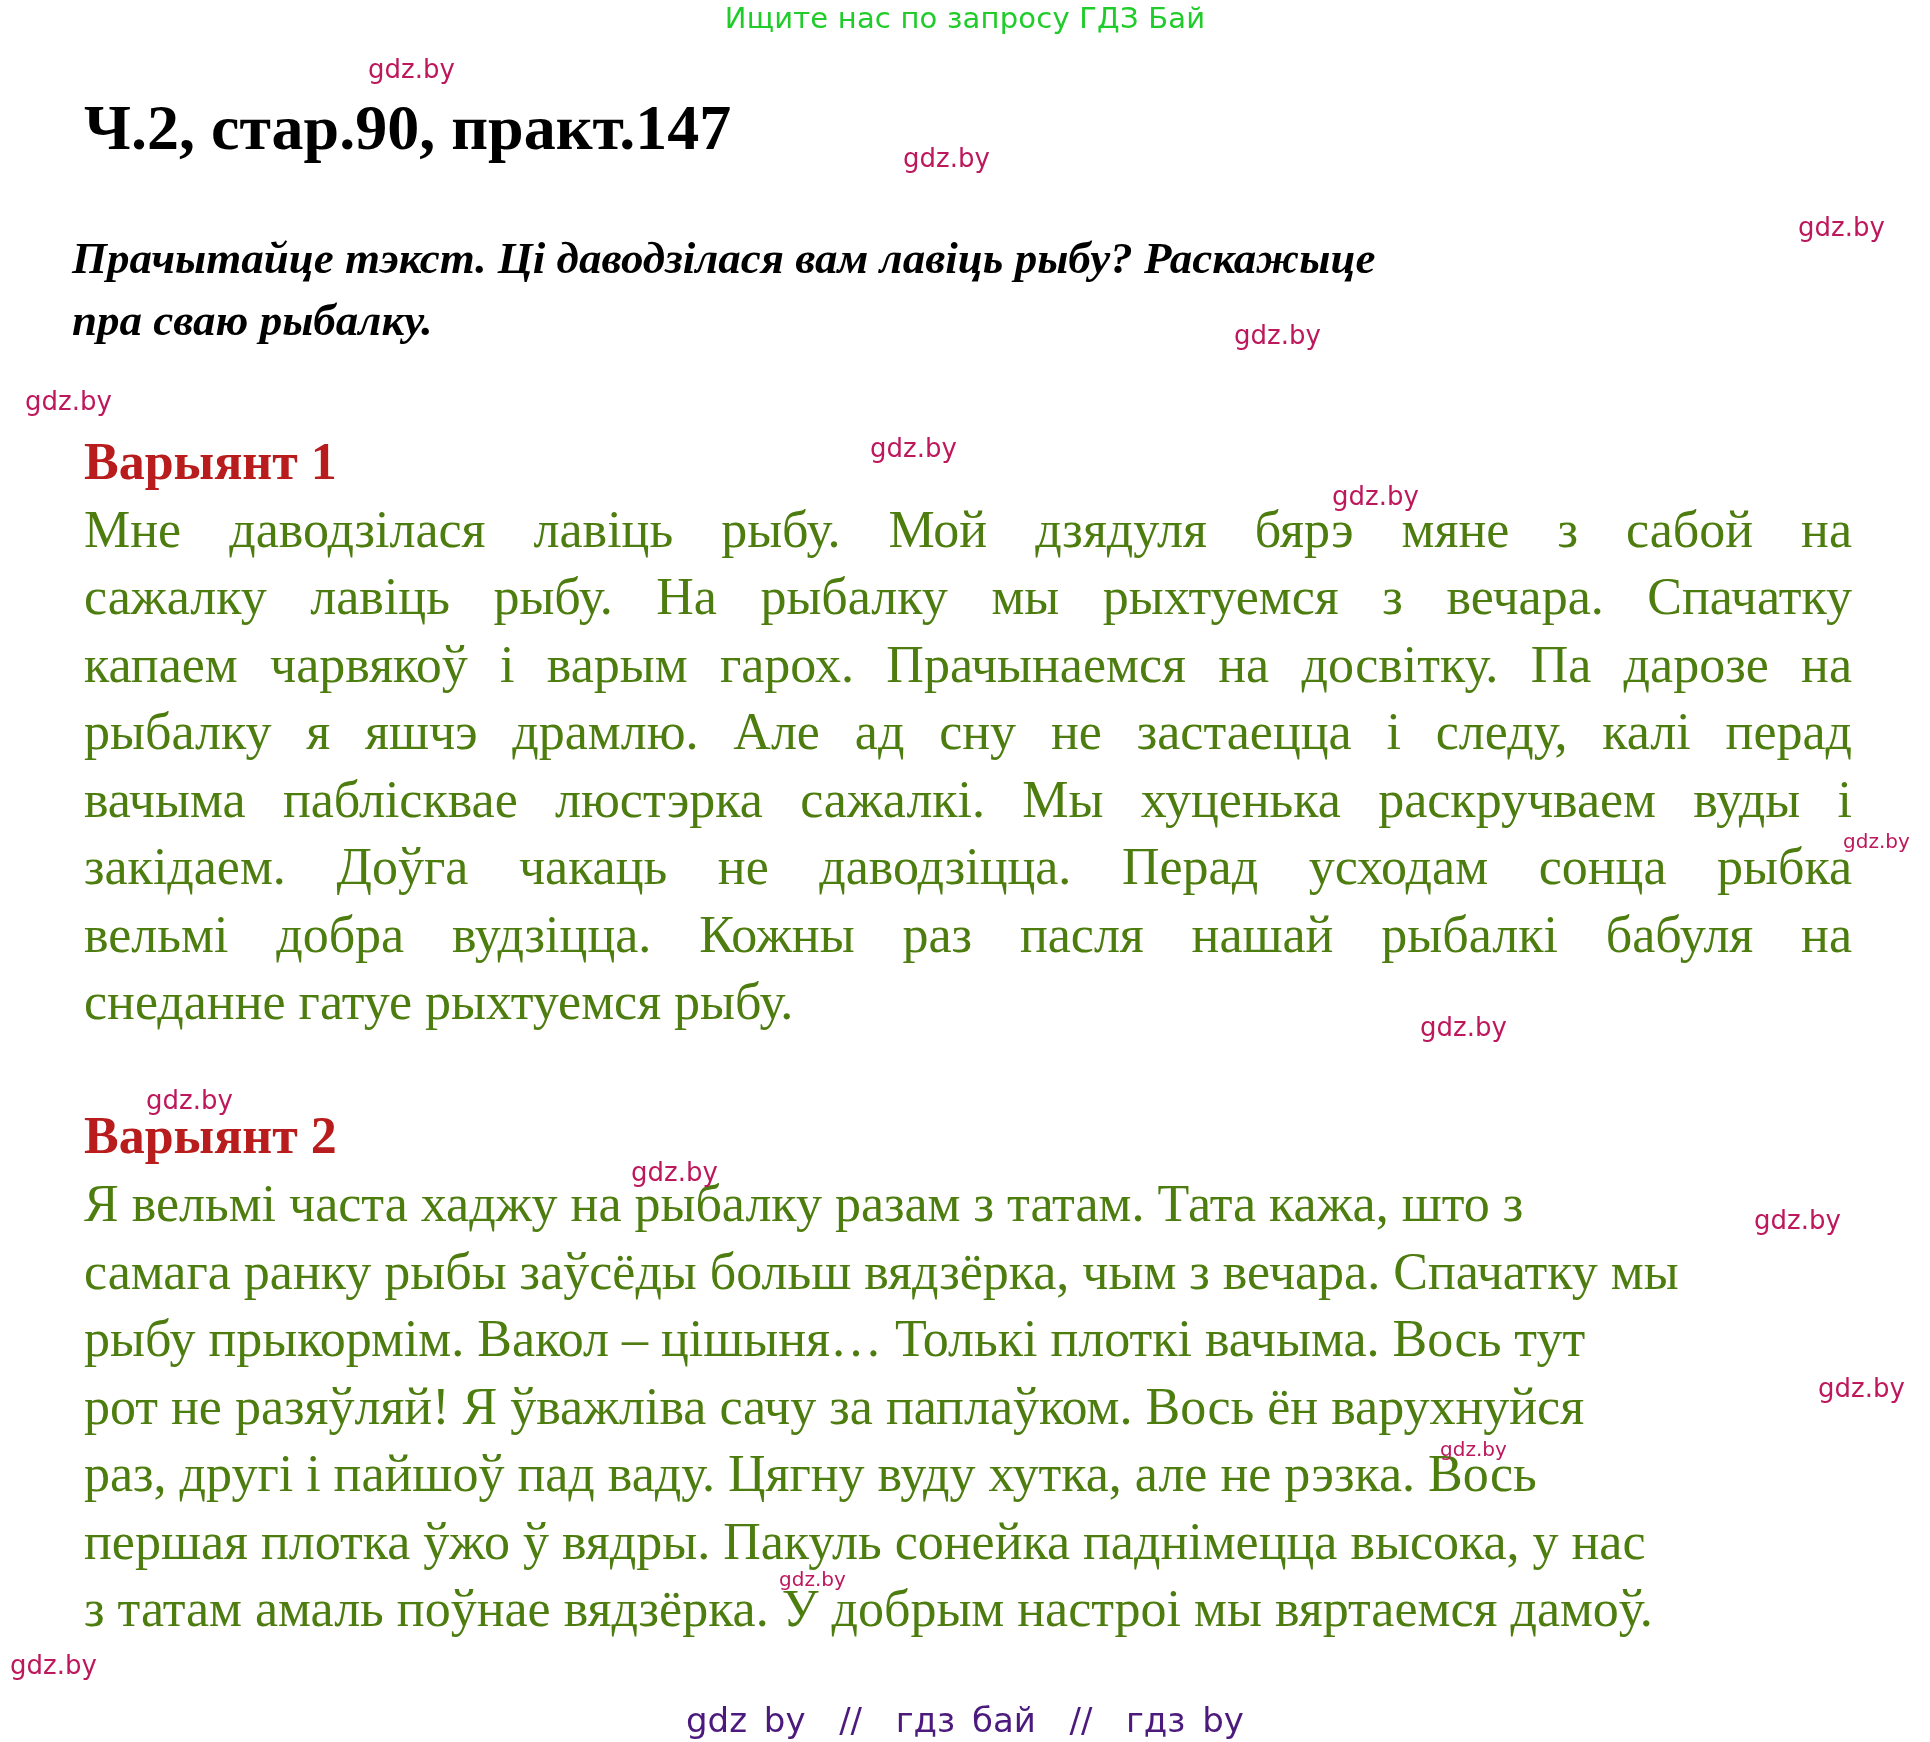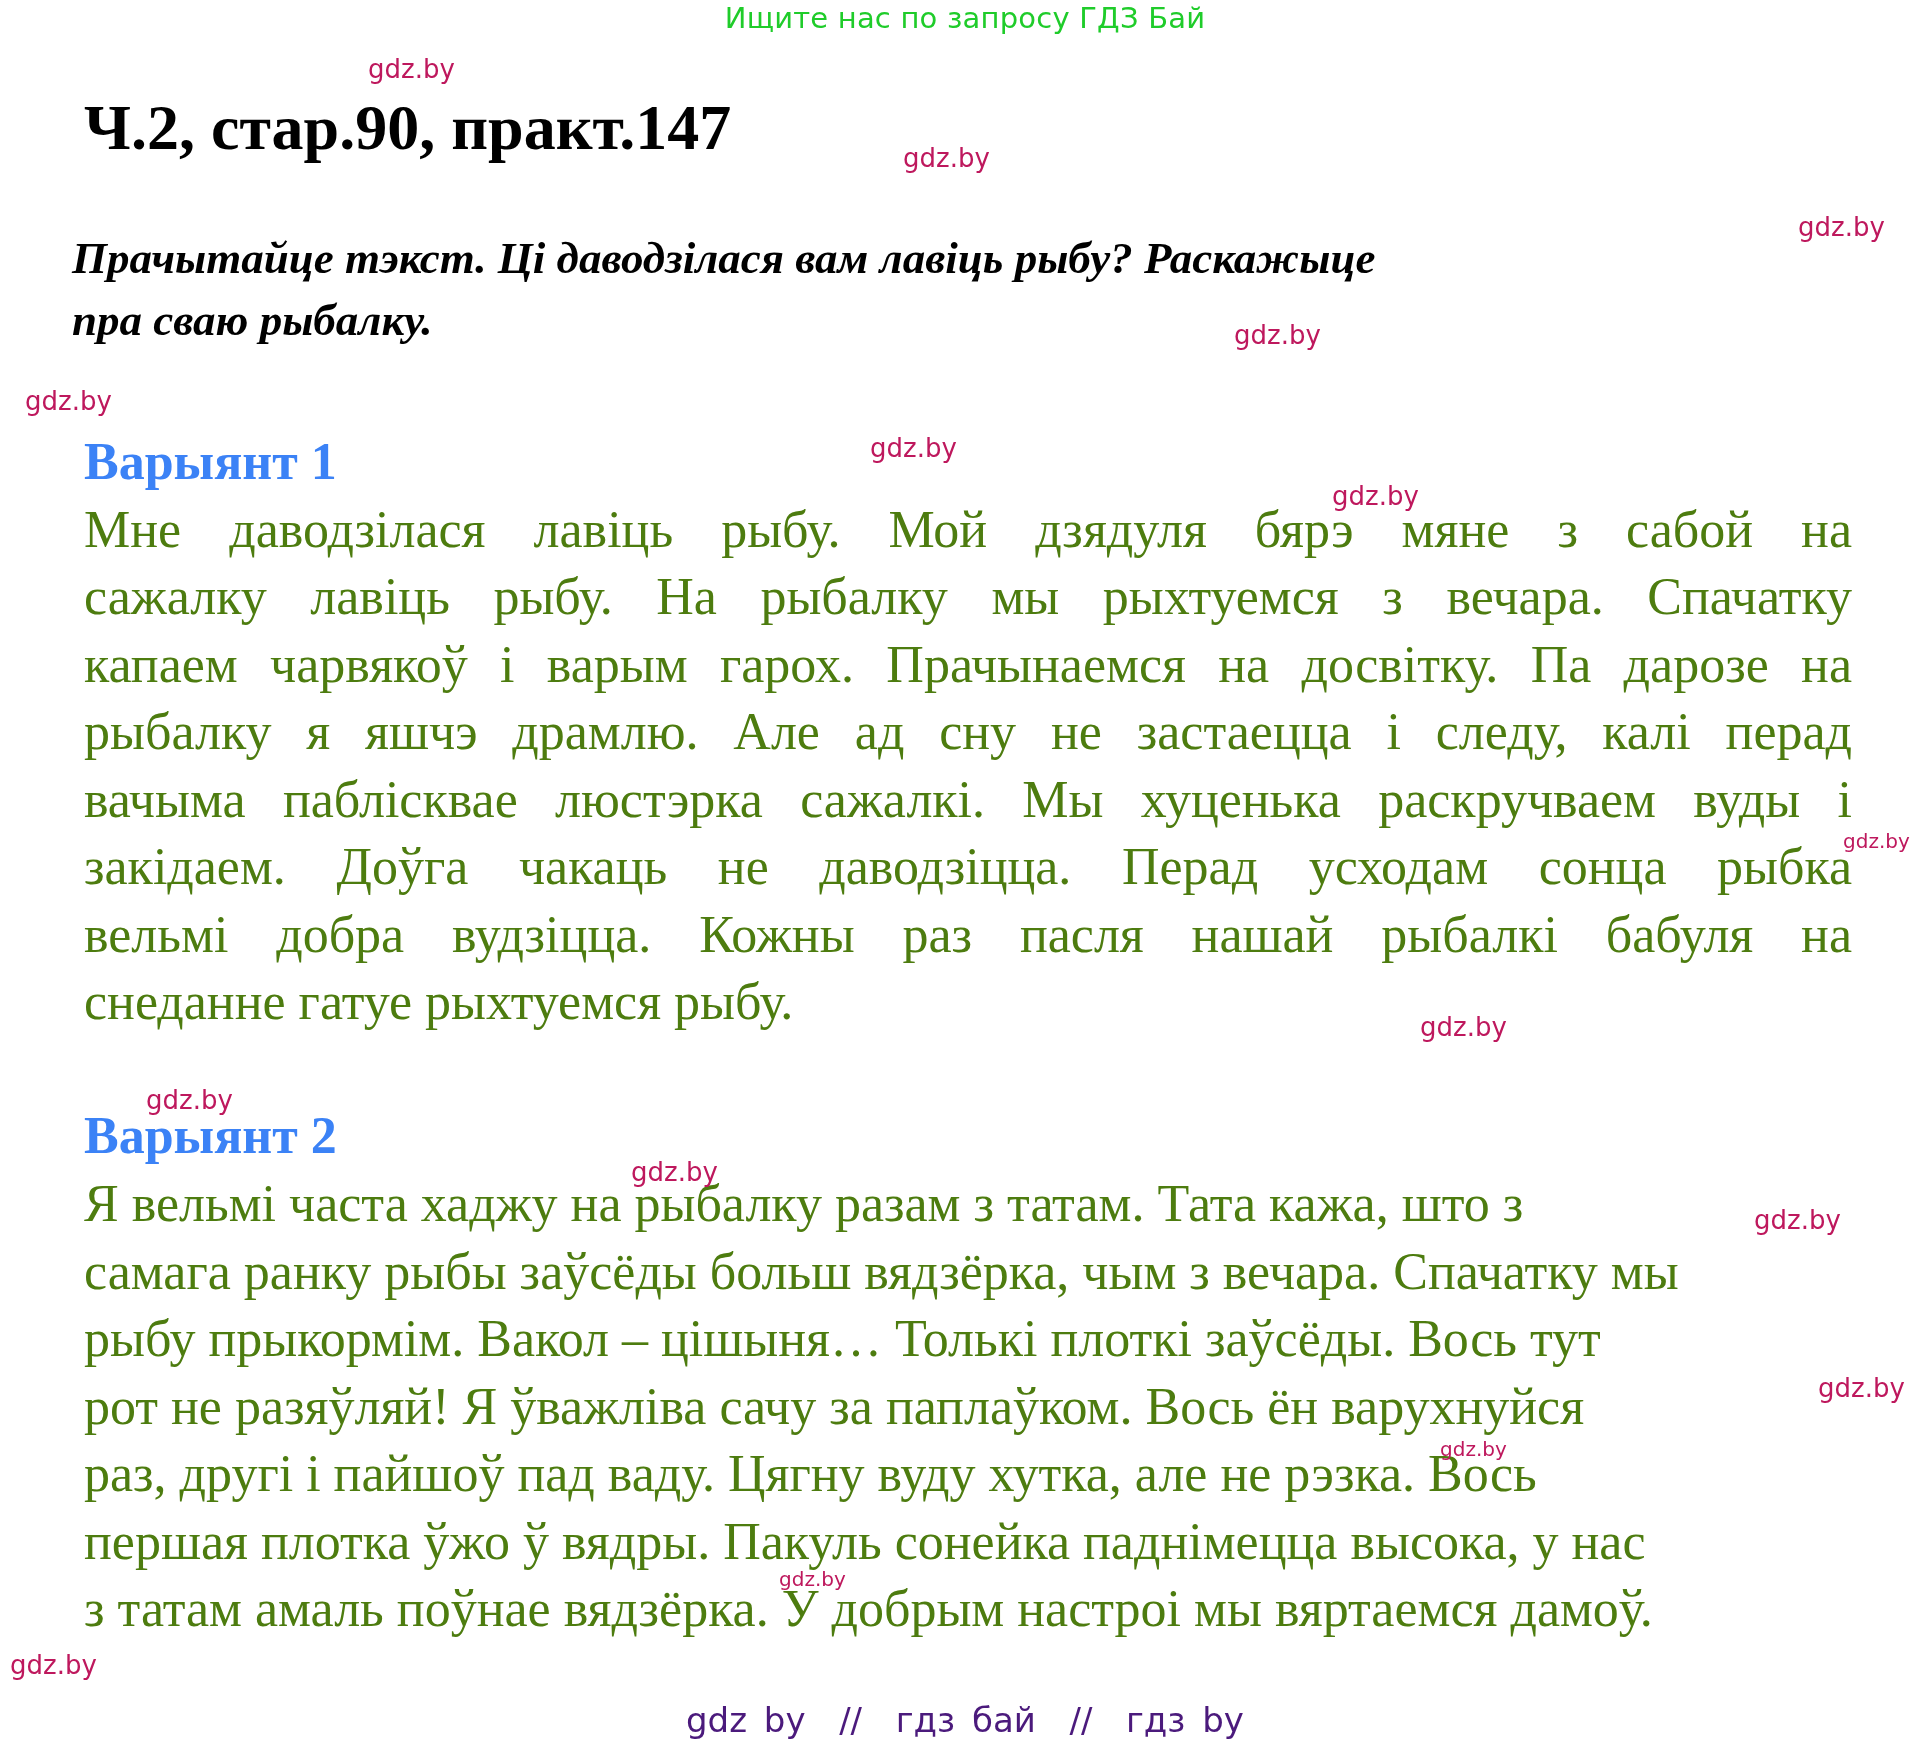--- a/index.html
+++ b/index.html
@@ -19,21 +19,21 @@
       position: absolute; left: 84px; top: 98px; font-family: "Liberation Serif", serif;
       font-weight: bold; font-size: 64px; line-height: 60px; color: #000; white-space: nowrap;
     }
     .instr {
       position: absolute; left: 72px; font-family: "Liberation Serif", serif;
       font-weight: bold; font-style: italic; font-size: 45px; line-height: 60px;
       color: #000; white-space: nowrap;
     }
     .variant-title {
       position: absolute; left: 84px; font-family: "Liberation Serif", serif;
-      font-weight: bold; font-size: 52px; line-height: 60px; color: #3b82f6; white-space: nowrap;
+      font-weight: bold; font-size: 52px; line-height: 60px; color: #b91c1c; white-space: nowrap;
     }
     .line {
       position: absolute; left: 84px; width: 1768px; font-family: "Liberation Serif", serif;
       font-size: 52px; line-height: 60px; color: #4d7c0f; white-space: nowrap;
     }
     .line.justify { text-align: justify; text-align-last: justify; }
     .line.last { text-align: left; text-align-last: left; }
     .footer {
       position: absolute; left: 0; top: 1702px; width: 1930px; text-align: center;
       font-family: "DejaVu Sans", sans-serif; font-size: 34px; line-height: 36px;
@@ -60,21 +60,21 @@
   <div class="line justify" style="top:702px">рыбалку я яшчэ драмлю. Але ад сну не застаецца і следу, калі перад</div>
   <div class="line justify" style="top:770px">вачыма паблісквае люстэрка сажалкі. Мы хуценька раскручваем вуды і</div>
   <div class="line justify" style="top:837px">закідаем. Доўга чакаць не даводзіцца. Перад усходам сонца рыбка</div>
   <div class="line justify" style="top:905px">вельмі добра вудзіцца. Кожны раз пасля нашай рыбалкі бабуля на</div>
   <div class="line last" style="top:972px">снеданне гатуе рыхтуемся рыбу.</div>
 
   <div class="variant-title" style="top:1106px">Варыянт 2</div>
 
   <div class="line last" style="top:1174px">Я вельмі часта хаджу на рыбалку разам з татам. Тата кажа, што з</div>
   <div class="line last" style="top:1242px">самага ранку рыбы заўсёды больш вядзёрка, чым з вечара. Спачатку мы</div>
-  <div class="line last" style="top:1309px">рыбу прыкормім. Вакол – цішыня… Толькі плоткі заўсёды. Вось тут</div>
+  <div class="line last" style="top:1309px">рыбу прыкормім. Вакол – цішыня… Толькі плоткі вачыма. Вось тут</div>
   <div class="line last" style="top:1377px">рот не разяўляй! Я ўважліва сачу за паплаўком. Вось ён варухнуйся</div>
   <div class="line last" style="top:1444px">раз, другі і пайшоў пад ваду. Цягну вуду хутка, але не рэзка. Вось</div>
   <div class="line last" style="top:1512px">першая плотка ўжо ў вядры. Пакуль сонейка паднімецца высока, у нас</div>
   <div class="line last" style="top:1579px">з татам амаль поўнае вядзёрка. У добрым настроі мы вяртаемся дамоў.</div>
 
   <div id="watermarks">
       <div class="wm" style="left: 368px; top: 54px;">gdz.by</div>
       <div class="wm" style="left: 903px; top: 143px;">gdz.by</div>
       <div class="wm" style="left: 1798px; top: 212px;">gdz.by</div>
       <div class="wm" style="left: 1234px; top: 320px;">gdz.by</div>

